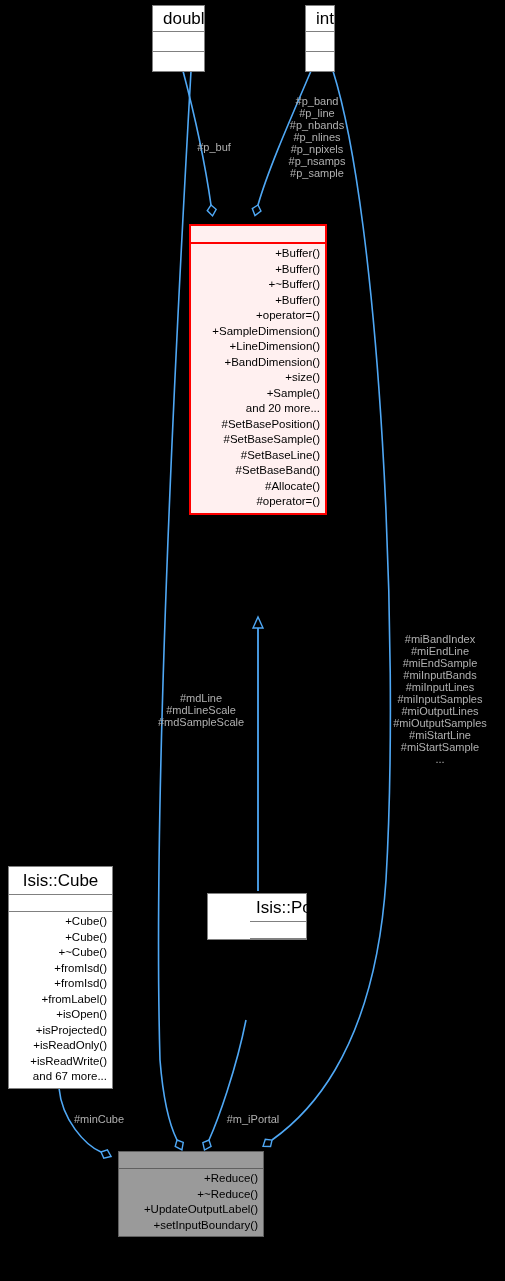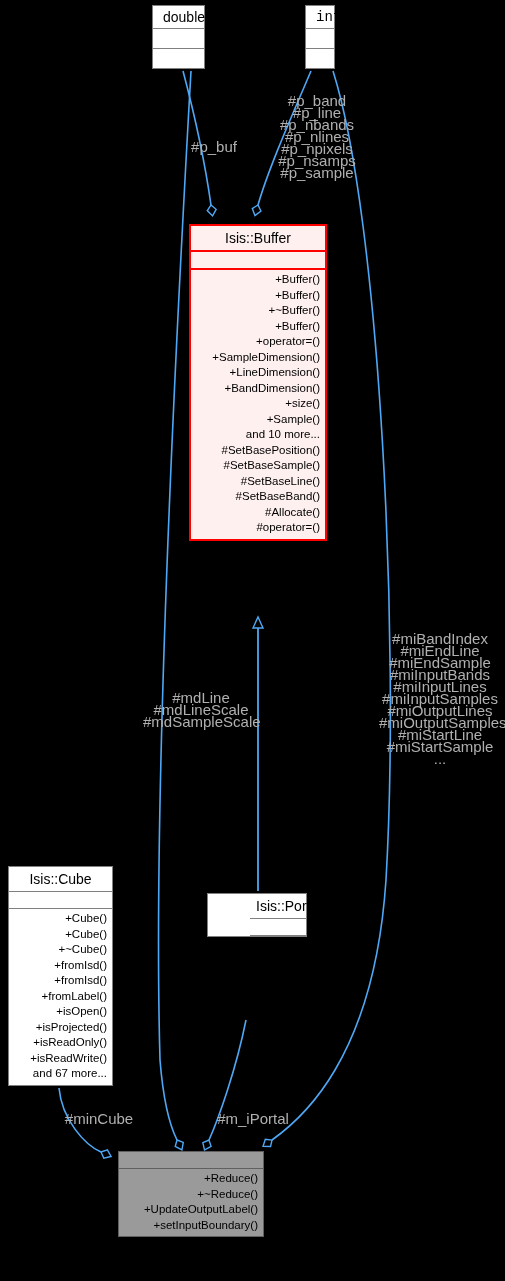--- a/index.html
+++ b/index.html
@@ -30,21 +30,21 @@
     background: #ffffff;
     color: #000000;
     font-size: 11.5px;
     line-height: 1.0;
   }
   .node .title {
     text-align: center;
     padding: 5px 6px 5px 6px;
     border-bottom: 1px solid #808080;
     white-space: nowrap;
-    font-size: 14px;
+    font-size: 17px;
   }
   .node .attrs {
     min-height: 16px;
     border-bottom: 1px solid #808080;
   }
   .node .ops { padding: 2px 0 3px 0; text-align: right; }
   .node .ops .row {
     padding: 2px 5px 2px 6px;
     white-space: nowrap;
   }
@@ -72,21 +72,21 @@
   }
   
   .node.prim .title { padding: 4px 10px; }
   .node.prim .attrs { min-height: 19px; }
   .node.prim .ops { min-height: 19px; padding: 0; }
 
   
   .elabel {
     position: absolute;
     color: #b0b0b0;
-    font-size: 15px;
+    font-size: 11px;
     line-height: 12px;
     text-align: center;
     white-space: nowrap;
     font-family: "Liberation Sans", sans-serif;
   }
 </style>
 </head>
 <body>
 
 <div id="canvas">
@@ -145,41 +145,40 @@
   <div class="elabel" style="left:63px; top:1113px; width:72px;">#minCube</div>
 
   <div class="elabel" style="left:216px; top:1113px; width:74px;">#m_iPortal</div>
 
   <div class="node prim" id="node-double" style="left:152px; top:5px; width:53px;">
     <div class="title">double</div>
     <div class="attrs"></div>
     <div class="ops"></div>
   </div>
 
-  <div class="node prim" id="node-int" style="left:305px; top:5px; width:30px;font-family:Liberation Mono, monospace;">
+  <div class="node prim" id="node-int" style="left:305px; top:5px; width:30px;">
     <div class="title">int</div>
     <div class="attrs"></div>
     <div class="ops"></div>
   </div>
 
   <div class="node highlight" id="node-buffer" style="left:189px; top:224px; width:138px;">
-    <div class="title">Isis::Buffer</div>
     <div class="attrs"></div>
     <div class="ops">
         <div class="row"><span class="vis">+</span><span>Buffer()</span></div>
         <div class="row"><span class="vis">+</span><span>Buffer()</span></div>
         <div class="row"><span class="vis">+</span><span>~Buffer()</span></div>
         <div class="row"><span class="vis">+</span><span>Buffer()</span></div>
         <div class="row"><span class="vis">+</span><span>operator=()</span></div>
         <div class="row"><span class="vis">+</span><span>SampleDimension()</span></div>
         <div class="row"><span class="vis">+</span><span>LineDimension()</span></div>
         <div class="row"><span class="vis">+</span><span>BandDimension()</span></div>
         <div class="row"><span class="vis">+</span><span>size()</span></div>
         <div class="row"><span class="vis">+</span><span>Sample()</span></div>
-        <div class="row"><span class="vis"></span><span>and 10 more...</span></div>
+        <div class="row"><span class="vis"></span><span>and 20 more...</span></div>
         <div class="row"><span class="vis">#</span><span>SetBasePosition()</span></div>
         <div class="row"><span class="vis">#</span><span>SetBaseSample()</span></div>
         <div class="row"><span class="vis">#</span><span>SetBaseLine()</span></div>
         <div class="row"><span class="vis">#</span><span>SetBaseBand()</span></div>
         <div class="row"><span class="vis">#</span><span>Allocate()</span></div>
         <div class="row"><span class="vis">#</span><span>operator=()</span></div>
       </div>
   </div>
 
   <div class="node" id="node-cube" style="left:8px; top:822px; width:105px;margin-top:44px;">

